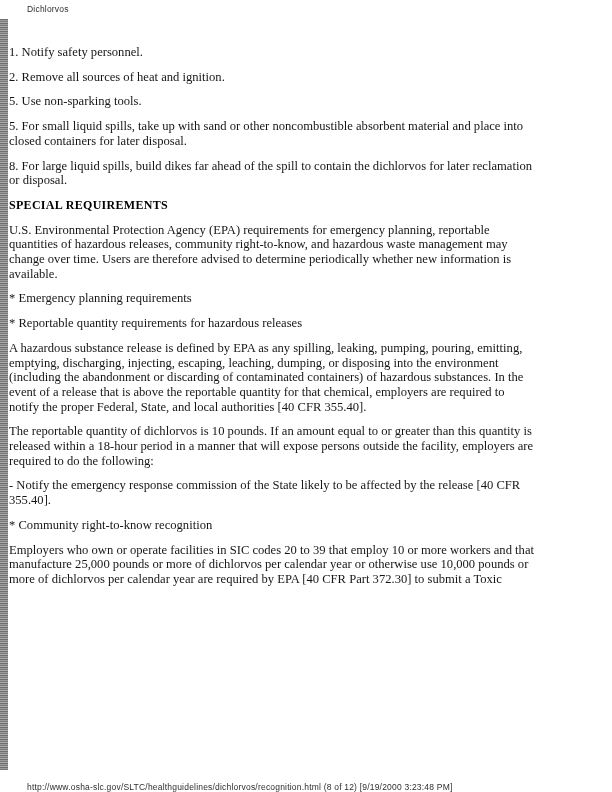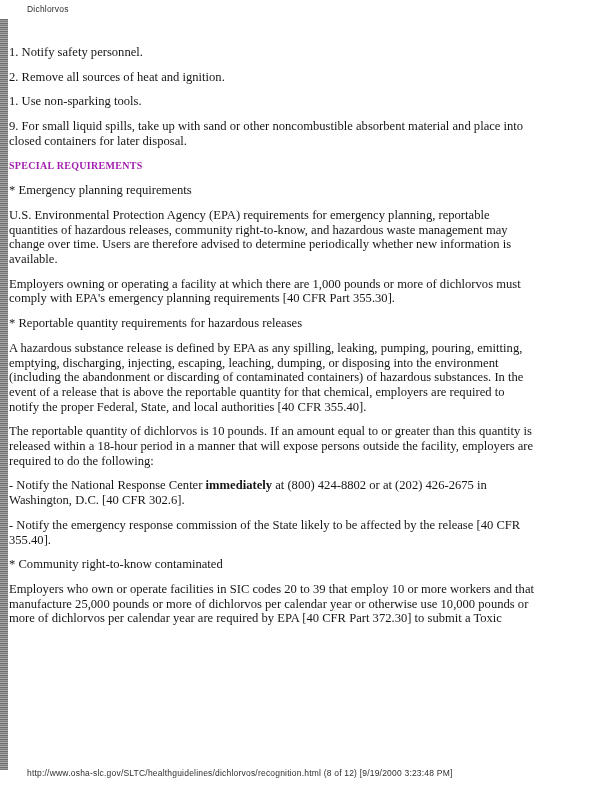--- a/index.html
+++ b/index.html
@@ -45,65 +45,64 @@
     right: 8px;
     color: #161616;
     font-size: 12.6px;
     line-height: 14.7px;
     margin-top: 20px;
   }
   .content p {
     margin: 0 0 10px 0;
   }
   .section-heading {
-    font-size: 10px;
+    font-size: 12px;
     font-weight: bold;
     margin: 0 0 10px 0;
     letter-spacing: 0.3px;
-    color: #a21caf;
+    color: #000000;
   }
   .page-footer {
     position: absolute;
     left: 27px;
-    bottom: 14px;
+    bottom: 0;
     font-family: "Liberation Sans", sans-serif;
     font-size: 8.5px;
     color: #2e2e2e;
     letter-spacing: 0.2px;
     white-space: nowrap;
   }
 </style>
 </head>
 <body>
 
 <div class="page">
 
   <div class="running-header">Dichlorvos</div>
 
   <div class="edge-strip"></div>
 
   <div class="content">
 
     <p>1. Notify safety personnel.</p>
     <p>2. Remove all sources of heat and ignition.</p>
-    <p>1. Use non-sparking tools.</p>
-    <p>9. For small liquid spills, take up with sand or other noncombustible absorbent material and place into closed containers for later disposal.</p>
+    <p>5. Use non-sparking tools.</p>
+    <p>5. For small liquid spills, take up with sand or other noncombustible absorbent material and place into closed containers for later disposal.</p>
+    <p>8. For large liquid spills, build dikes far ahead of the spill to contain the dichlorvos for later reclamation or disposal.</p>
 
     <p class="section-heading">SPECIAL REQUIREMENTS</p>
 
+    <p>U.S. Environmental Protection Agency (EPA) requirements for emergency planning, reportable quantities of hazardous releases, community right-to-know, and hazardous waste management may change over time. Users are therefore advised to determine periodically whether new information is available.</p>
     <p>* Emergency planning requirements</p>
-    <p>U.S. Environmental Protection Agency (EPA) requirements for emergency planning, reportable quantities of hazardous releases, community right-to-know, and hazardous waste management may change over time. Users are therefore advised to determine periodically whether new information is available.</p>
-    <p>Employers owning or operating a facility at which there are 1,000 pounds or more of dichlorvos must comply with EPA's emergency planning requirements [40 CFR Part 355.30].</p>
     <p>* Reportable quantity requirements for hazardous releases</p>
     <p>A hazardous substance release is defined by EPA as any spilling, leaking, pumping, pouring, emitting, emptying, discharging, injecting, escaping, leaching, dumping, or disposing into the environment (including the abandonment or discarding of contaminated containers) of hazardous substances. In the event of a release that is above the reportable quantity for that chemical, employers are required to notify the proper Federal, State, and local authorities [40 CFR 355.40].</p>
     <p>The reportable quantity of dichlorvos is 10 pounds. If an amount equal to or greater than this quantity is released within a 18-hour period in a manner that will expose persons outside the facility, employers are required to do the following:</p>
 
-    <p><span>- Notify the National Response Center </span><b>immediately</b><span> at (800) 424-8802 or at (202) 426-2675 in Washington, D.C. [40 CFR 302.6].</span></p>
 
     <p>- Notify the emergency response commission of the State likely to be affected by the release [40 CFR 355.40].</p>
-    <p>* Community right-to-know contaminated</p>
+    <p>* Community right-to-know recognition</p>
     <p>Employers who own or operate facilities in SIC codes 20 to 39 that employ 10 or more workers and that manufacture 25,000 pounds or more of dichlorvos per calendar year or otherwise use 10,000 pounds or more of dichlorvos per calendar year are required by EPA [40 CFR Part 372.30] to submit a Toxic</p>
 
   </div>
 
   <div class="page-footer">http://www.osha-slc.gov/SLTC/healthguidelines/dichlorvos/recognition.html (8 of 12) [9/19/2000 3:23:48 PM]</div>
 
 </div>
 
 </body></html>

